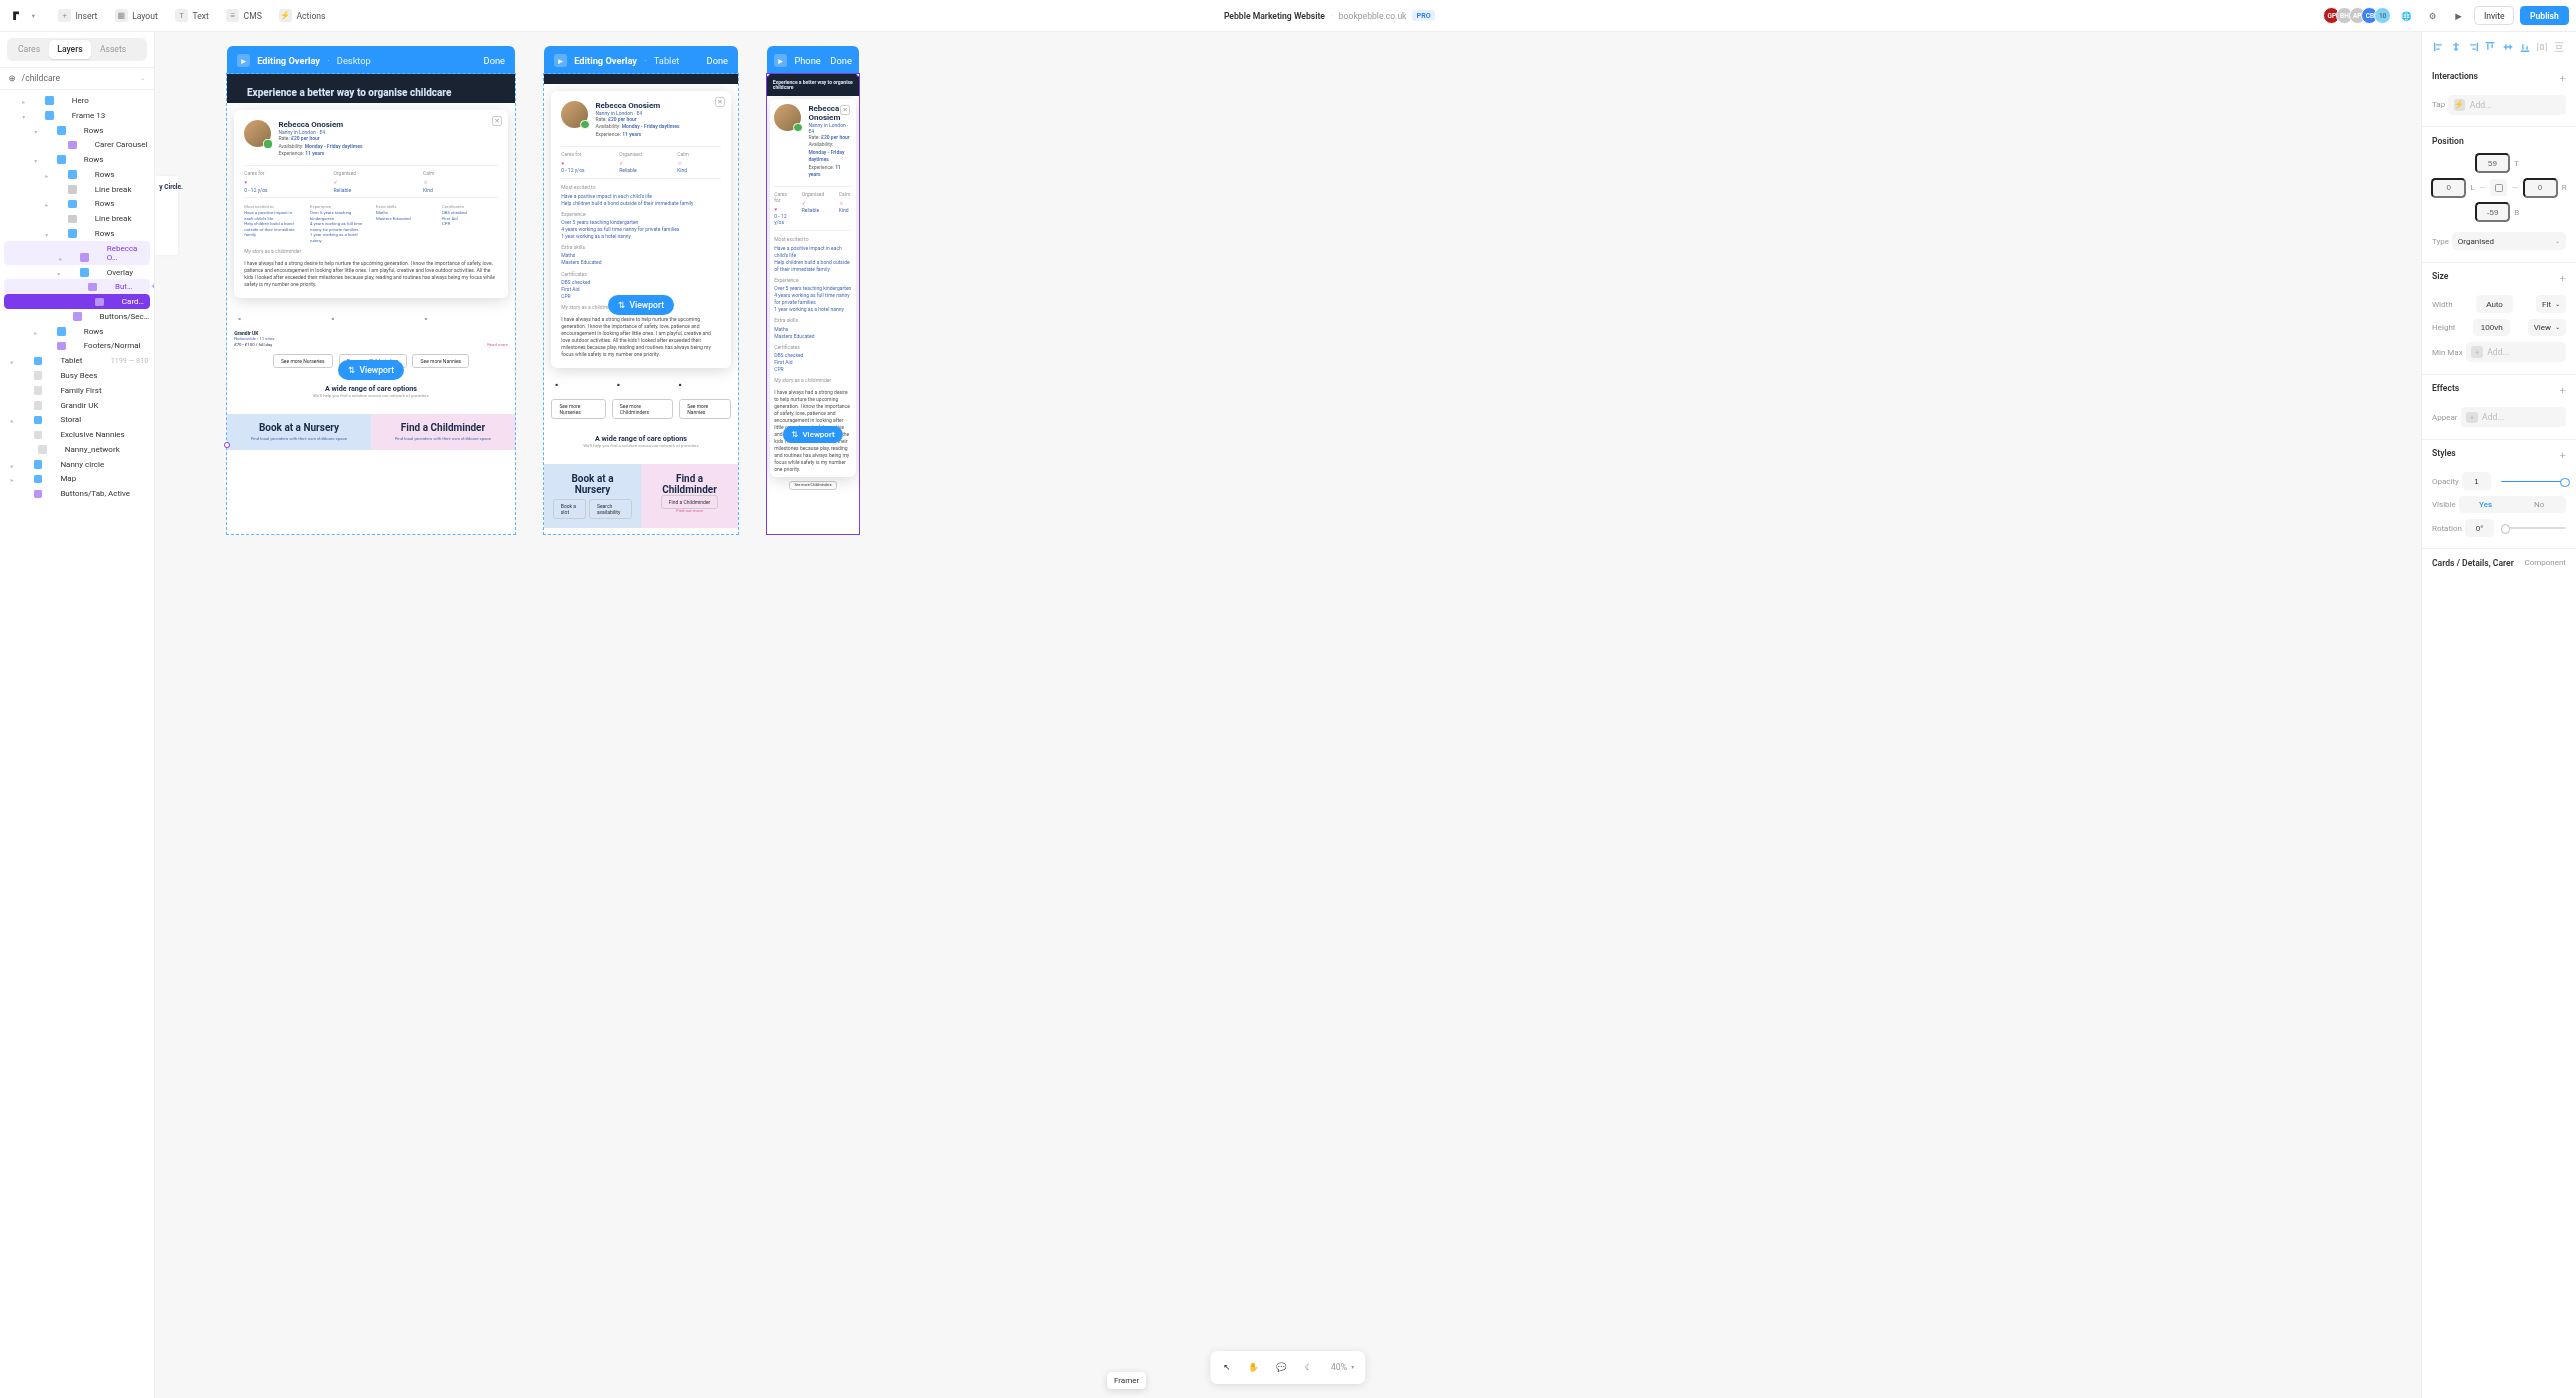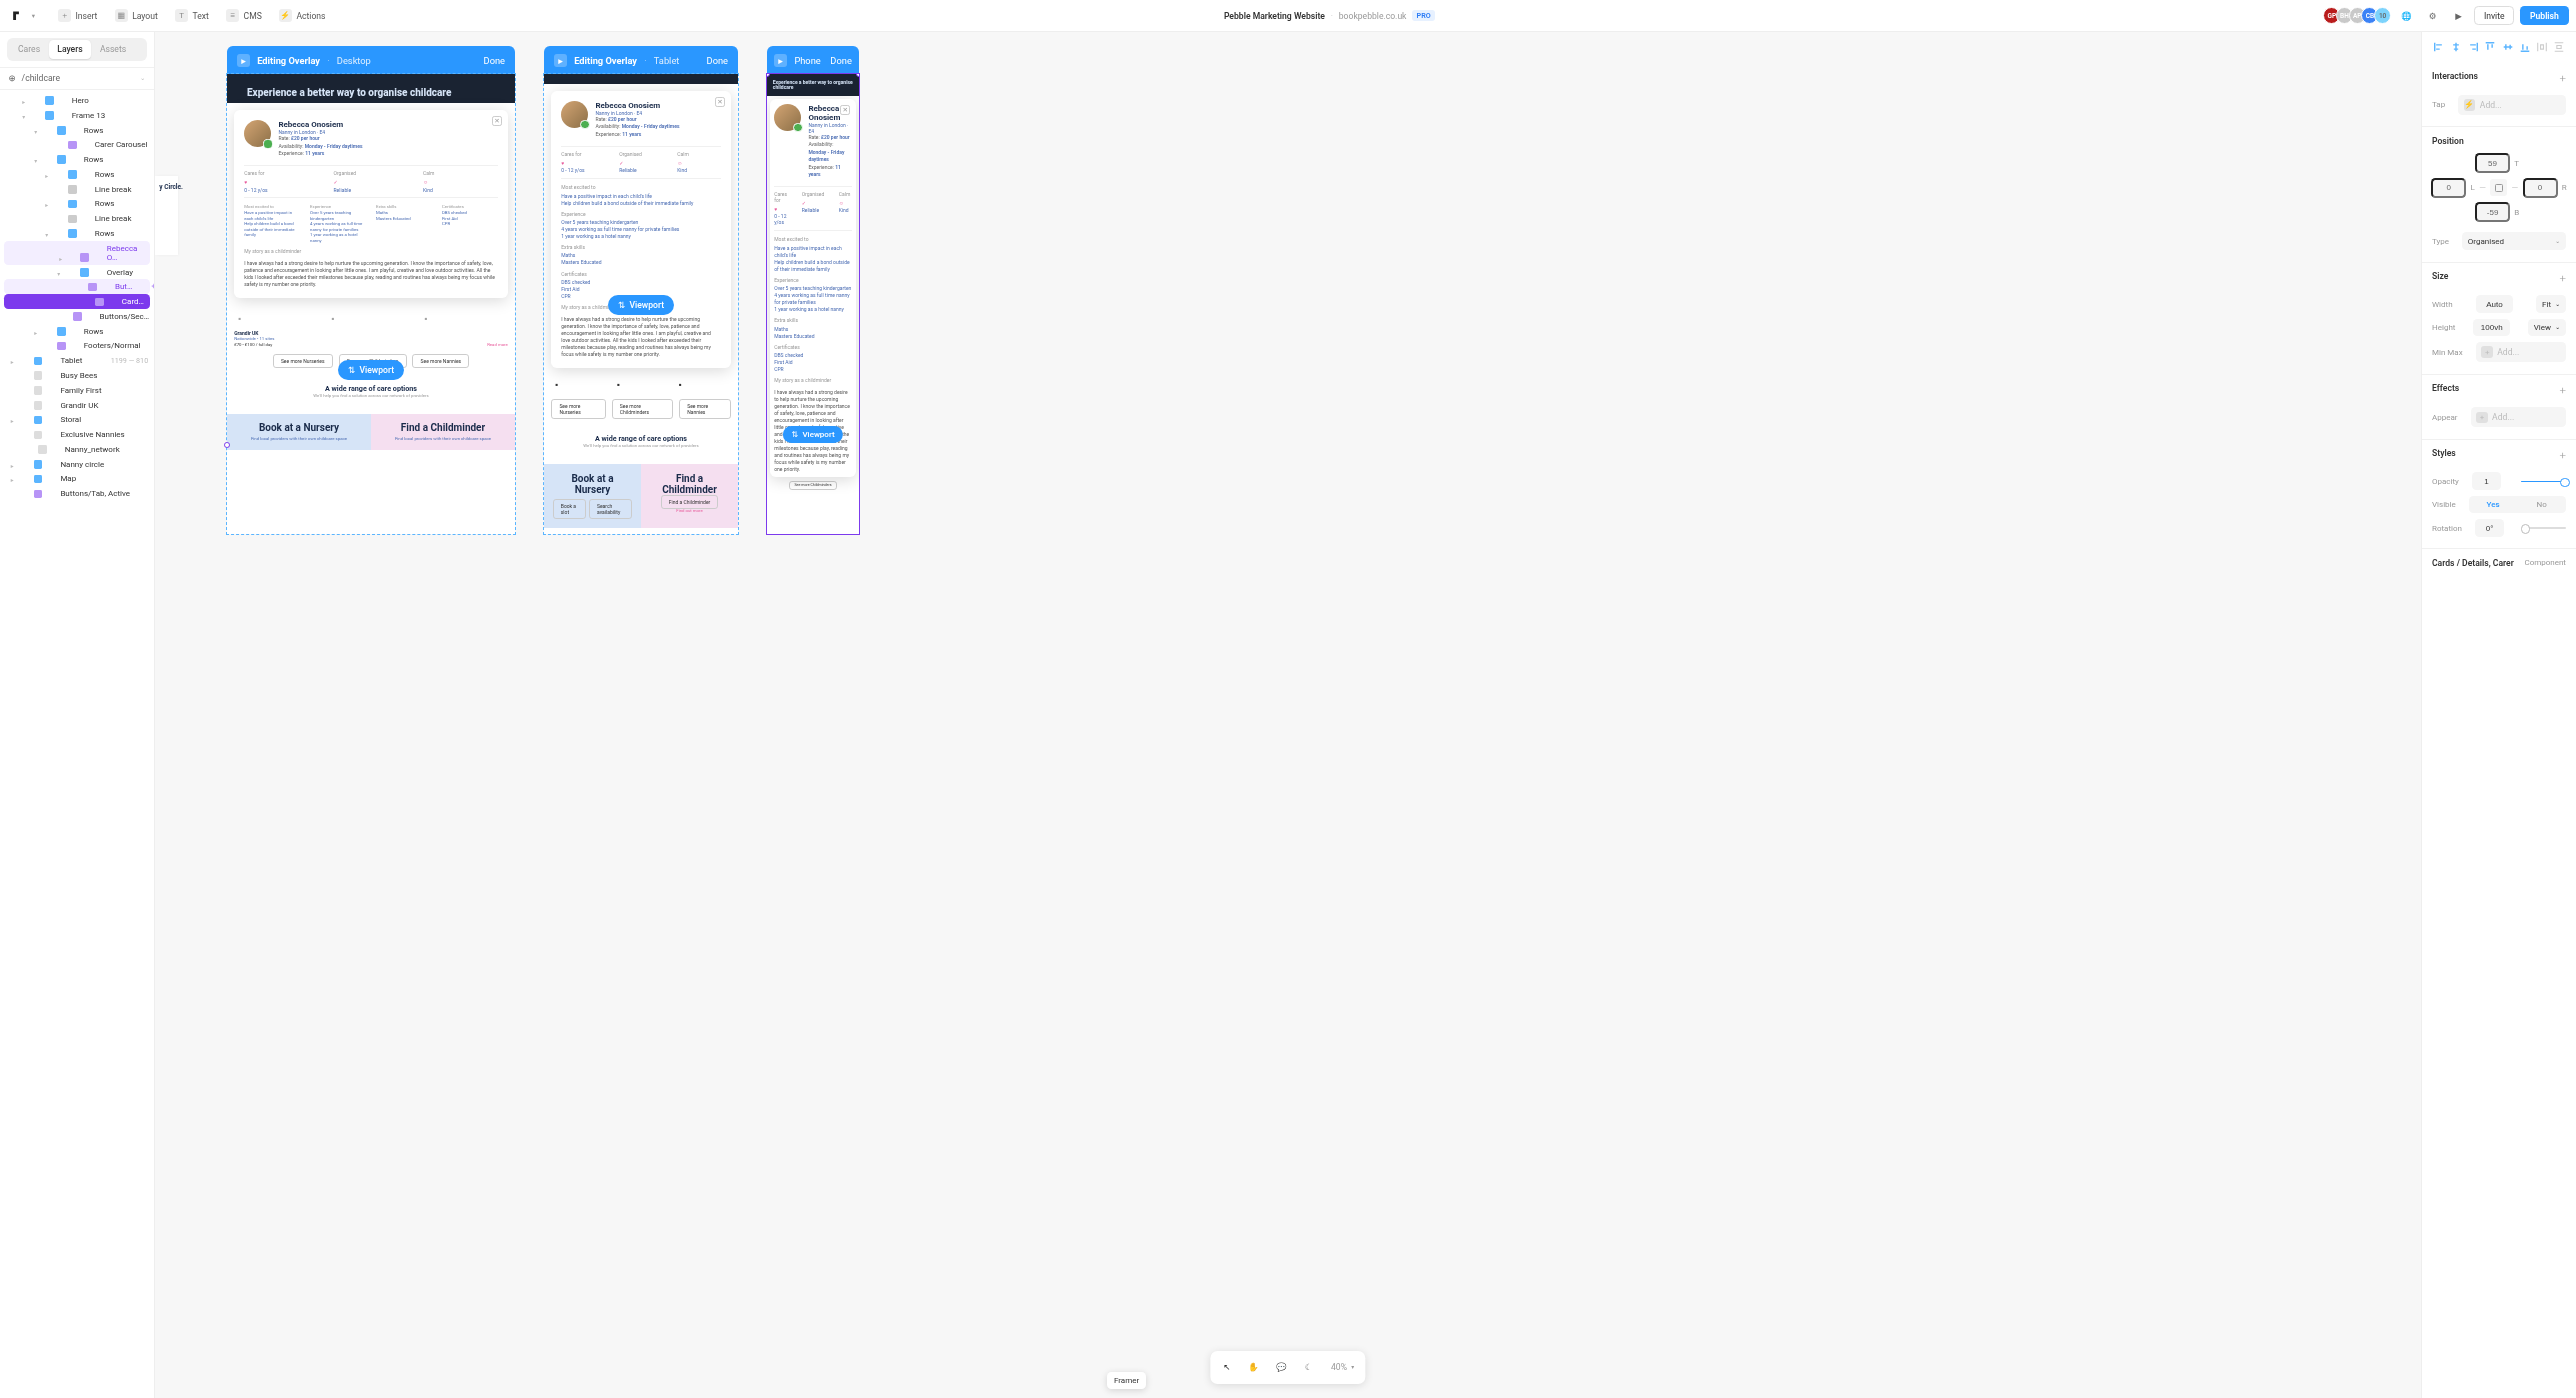--- a/index.html
+++ b/index.html
@@ -40,21 +40,21 @@
 .layer.sel-light { background: #f3eeff; color: #7c3aed; border-radius: 4.3px; margin: 0 4.3px; }
 .layer .dim { color: #bbb; font-size: 7.2px; margin-left: auto; }
 .ic-frame { background: #5bb5ff; }
 .ic-comp { background: #b794f6; }
 .ic-text { background: #ccc; }
 .ic-stack { background: #ddd; }
 
 
 .rp-section { padding: 8.6px 10px; border-bottom: 0.7px solid #f0f0f0; }
 .rp-header { display: flex; justify-content: space-between; font-weight: 600; font-size: 8.6px; color: #333; margin-bottom: 7.2px; }
-.rp-row { display: flex; align-items: center; justify-content: space-between; padding: 2.9px 0; gap: 13px; }
+.rp-row { display: flex; align-items: center; justify-content: space-between; padding: 2.9px 0; gap: 3px; }
 .rp-label { color: #999; font-size: 8px; flex-shrink: 0; }
 .rp-input { background: #f5f5f5; border: none; padding: 4.3px 5.8px; border-radius: 4.3px; font-size: 8px; width: 37px; text-align: center; color: #333; }
 .rp-select { background: #f5f5f5; border: none; padding: 4.3px 5.8px; border-radius: 4.3px; font-size: 8px; color: #333; display: flex; align-items: center; justify-content: space-between; gap: 4.3px; cursor: pointer; }
 .align-row { display: flex; justify-content: space-between; padding: 8.6px 10px; }
 .align-btn { width: 13px; height: 13px; display: flex; align-items: center; justify-content: center; cursor: pointer; }
 .align-btn svg { stroke: #5bb5ff; }
 .align-btn.muted svg { stroke: #ccc; }
 .seg { display: flex; background: #f5f5f5; border-radius: 4.3px; overflow: hidden; }
 .seg-btn { flex: 1; padding: 4.3px 10px; text-align: center; font-size: 8px; color: #999; cursor: pointer; }
 .seg-btn.active { color: #2a97ff; font-weight: 500; }

